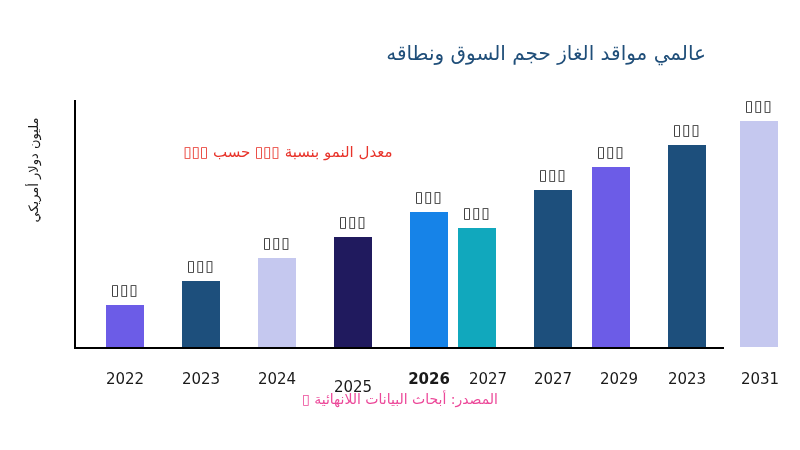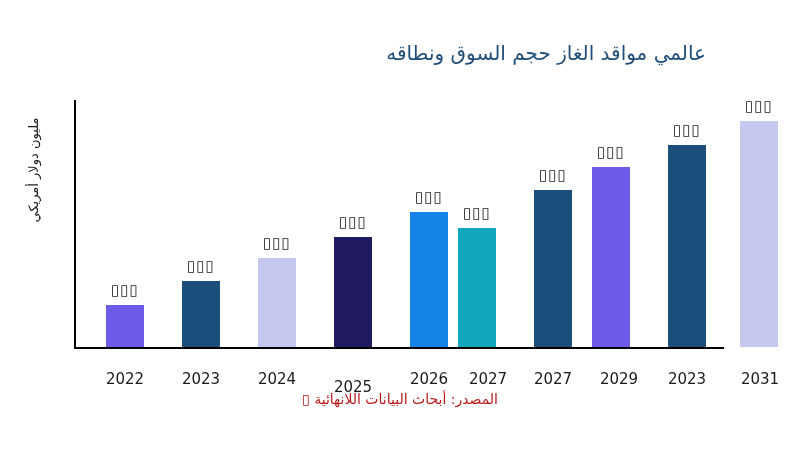--- a/index.html
+++ b/index.html
@@ -121,21 +121,21 @@
     unicode-bidi: plaintext;
   }
 
   
   #source-note {
     position: absolute;
     left: 150px;
     top: 387px;
     width: 500px;
     height: 24px;
-    color: #b91c1c;
+    color: #ec4899;
     font-size: 14px;
     line-height: 24px;
     direction: rtl;
     text-align: center;
     white-space: nowrap;
     unicode-bidi: plaintext;
   }
 </style>
 </head>
 <body>
@@ -157,34 +157,35 @@
       <div class="bar-value-label" style="left: 161px; top: 257px; width: 80px;">▯▯▯</div>
       <div class="tick-label" style="left: 161px; width: 80px;">2023</div>
       <div class="bar" style="left: 258px; top: 258px; width: 38px; height: 89px; background: rgb(197, 200, 239);"></div>
       <div class="bar-value-label" style="left: 237px; top: 234px; width: 80px;">▯▯▯</div>
       <div class="tick-label" style="left: 237px; width: 80px;">2024</div>
       <div class="bar" style="left: 334px; top: 237px; width: 38px; height: 110px; background: rgb(32, 26, 94);"></div>
       <div class="bar-value-label" style="left: 313px; top: 213px; width: 80px;">▯▯▯</div>
       <div class="tick-label" style="left: 313px; width: 80px; margin-top: 8px;">2025</div>
       <div class="bar" style="left: 410px; top: 212px; width: 38px; height: 135px; background: rgb(22, 131, 232);"></div>
       <div class="bar-value-label" style="left: 389px; top: 188px; width: 80px;">▯▯▯</div>
-      <div class="tick-label" style="left: 389px; width: 80px;">2026</div>
+      <div class="tick-label" style="left: 389px; width: 80px; font-weight: bold;">2026</div>
       <div class="bar" style="left: 458px; top: 228px; width: 38px; height: 119px; background: rgb(17, 168, 189);"></div>
       <div class="bar-value-label" style="left: 437px; top: 204px; width: 80px;">▯▯▯</div>
       <div class="tick-label" style="left: 448px; width: 80px;">2027</div>
       <div class="bar" style="left: 534px; top: 190px; width: 38px; height: 157px; background: rgb(29, 79, 124);"></div>
       <div class="bar-value-label" style="left: 513px; top: 166px; width: 80px;">▯▯▯</div>
       <div class="tick-label" style="left: 513px; width: 80px;">2027</div>
       <div class="bar" style="left: 592px; top: 167px; width: 38px; height: 180px; background: rgb(108, 92, 231);"></div>
       <div class="bar-value-label" style="left: 571px; top: 143px; width: 80px;">▯▯▯</div>
       <div class="tick-label" style="left: 579px; width: 80px;">2029</div>
       <div class="bar" style="left: 668px; top: 145px; width: 38px; height: 202px; background: rgb(29, 79, 124);"></div>
       <div class="bar-value-label" style="left: 647px; top: 121px; width: 80px;">▯▯▯</div>
       <div class="tick-label" style="left: 647px; width: 80px;">2023</div>
       <div class="bar" style="left: 740px; top: 121px; width: 38px; height: 226px; background: rgb(197, 200, 239);"></div>
       <div class="bar-value-label" style="left: 719px; top: 97px; width: 80px;">▯▯▯</div>
       <div class="tick-label" style="left: 720px; width: 80px;">2031</div>
     </div>
 
+  <div id="growth-annotation">معدل النمو بنسبة ▯▯▯ حسب ▯▯▯</div>
 
   <div id="source-note">المصدر: أبحاث البيانات اللانهائية ▯</div>
 
 </div>
 
 </body></html>

